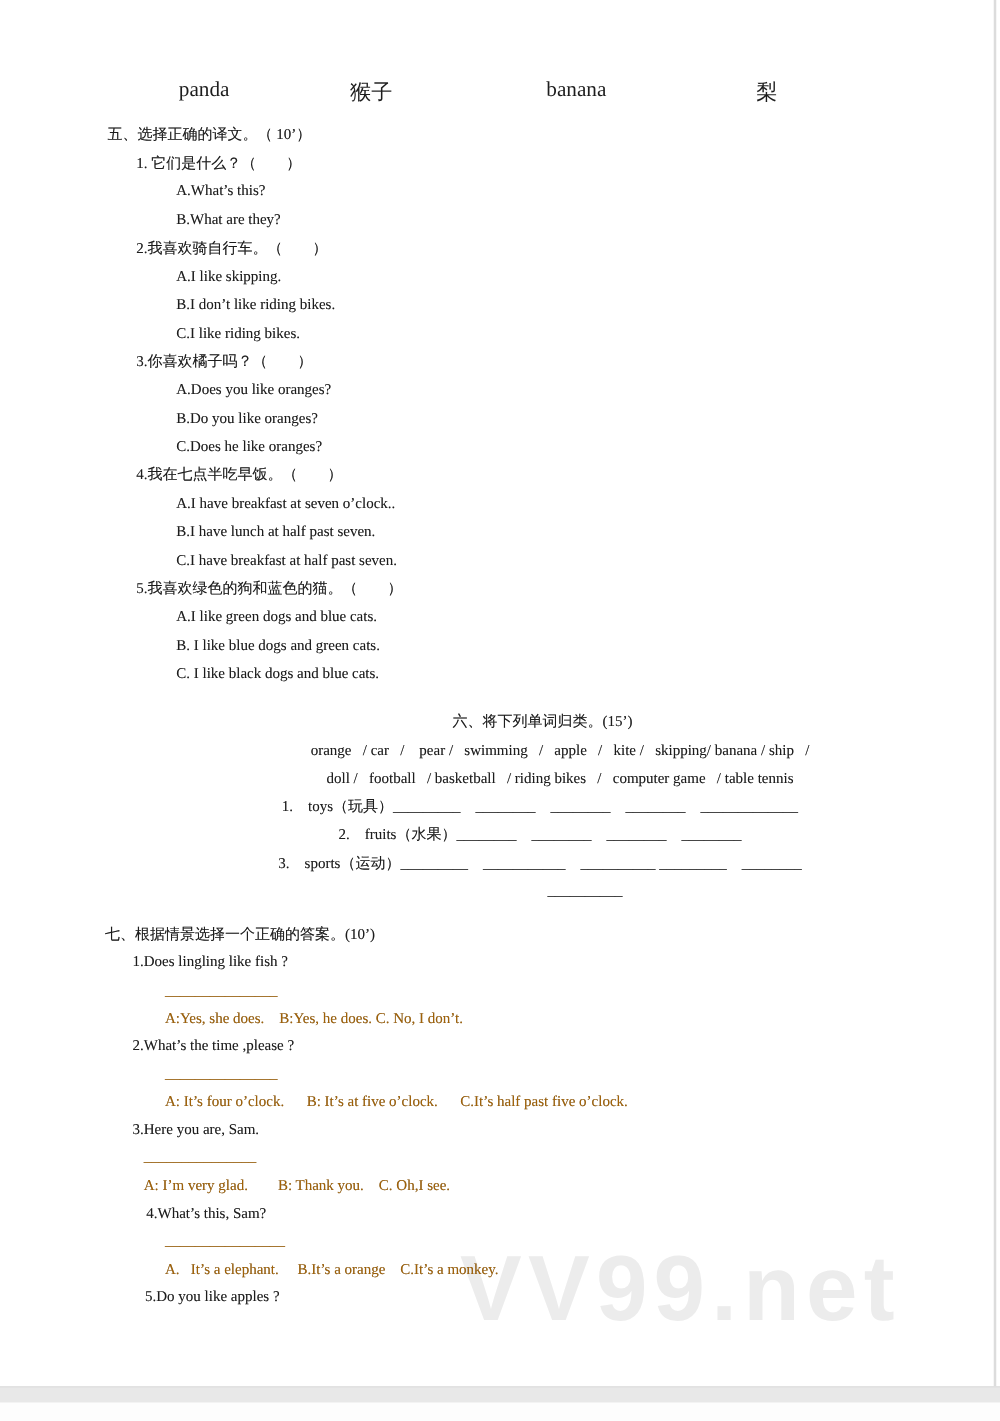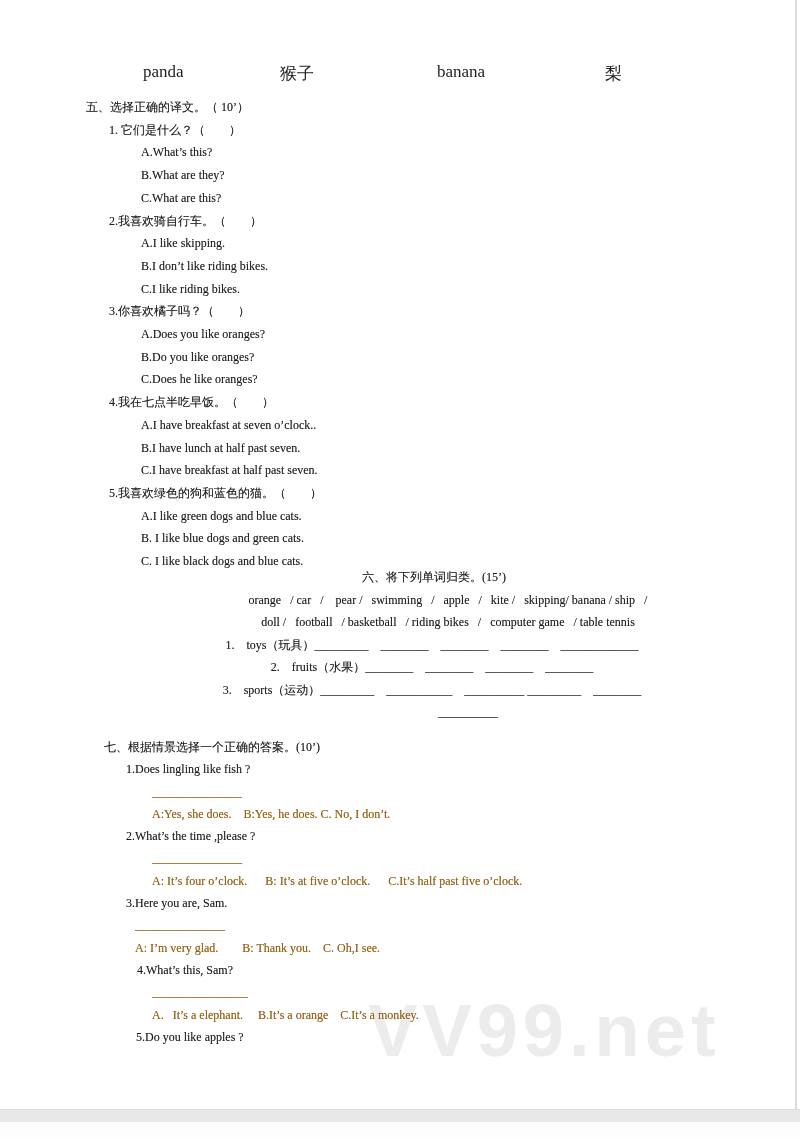--- a/index.html
+++ b/index.html
@@ -19,21 +19,21 @@
 
   
   .vocab-row{position:absolute;top:62px;left:0;width:668px;height:24px;font-family:Liberation Serif, serif;}
   .vocab-row span{position:absolute;top:0;font-size:17px;}
   .vw0{left:143px;} .vw1{left:280px;} .vw2{left:437px;} .vw3{left:605px;}
 
   
   .sec{position:absolute;left:0;width:780px;z-index:2;}
   .sec5{top:96px;}  .sec5 .line{line-height:22.7px;}
   .sec6{top:566px;} .sec6 .line{line-height:22.5px;text-align:center;}
-  .sec7{top:736px;} .sec7 .line{line-height:22.3px;margin-left:20px;}
+  .sec7{top:736px;} .sec7 .line{line-height:22.3px;}
 
   .t5{padding-left:86px;}
   .q5{padding-left:109px;}
   .o5{padding-left:141px;}
 
   .t6{padding-left:88px;}
   .bank{padding-left:116px;}
   .item6{padding-left:84px;}
   .cont6{padding-left:120px;margin-left:36px;}
 
@@ -70,21 +70,20 @@
     <span class="vw2">banana</span>
     <span class="vw3">梨</span>
   </div>
 
   <div class="sec sec5">
     <div class="line t5">五、选择正确的译文。（ 10’）</div>
 
     <div class="line q5">1. 它们是什么？（　　）</div>
     <div class="line o5">A.What’s this?</div>
     <div class="line o5">B.What are they?</div>
-    <div class="line o5">C.What are this?</div>
 
     <div class="line q5">2.我喜欢骑自行车。（　　）</div>
     <div class="line o5">A.I like skipping.</div>
     <div class="line o5">B.I don’t like riding bikes.</div>
     <div class="line o5">C.I like riding bikes.</div>
 
     <div class="line q5">3.你喜欢橘子吗？（　　）</div>
     <div class="line o5">A.Does you like oranges?</div>
     <div class="line o5">B.Do you like oranges?</div>
     <div class="line o5">C.Does he like oranges?</div>

